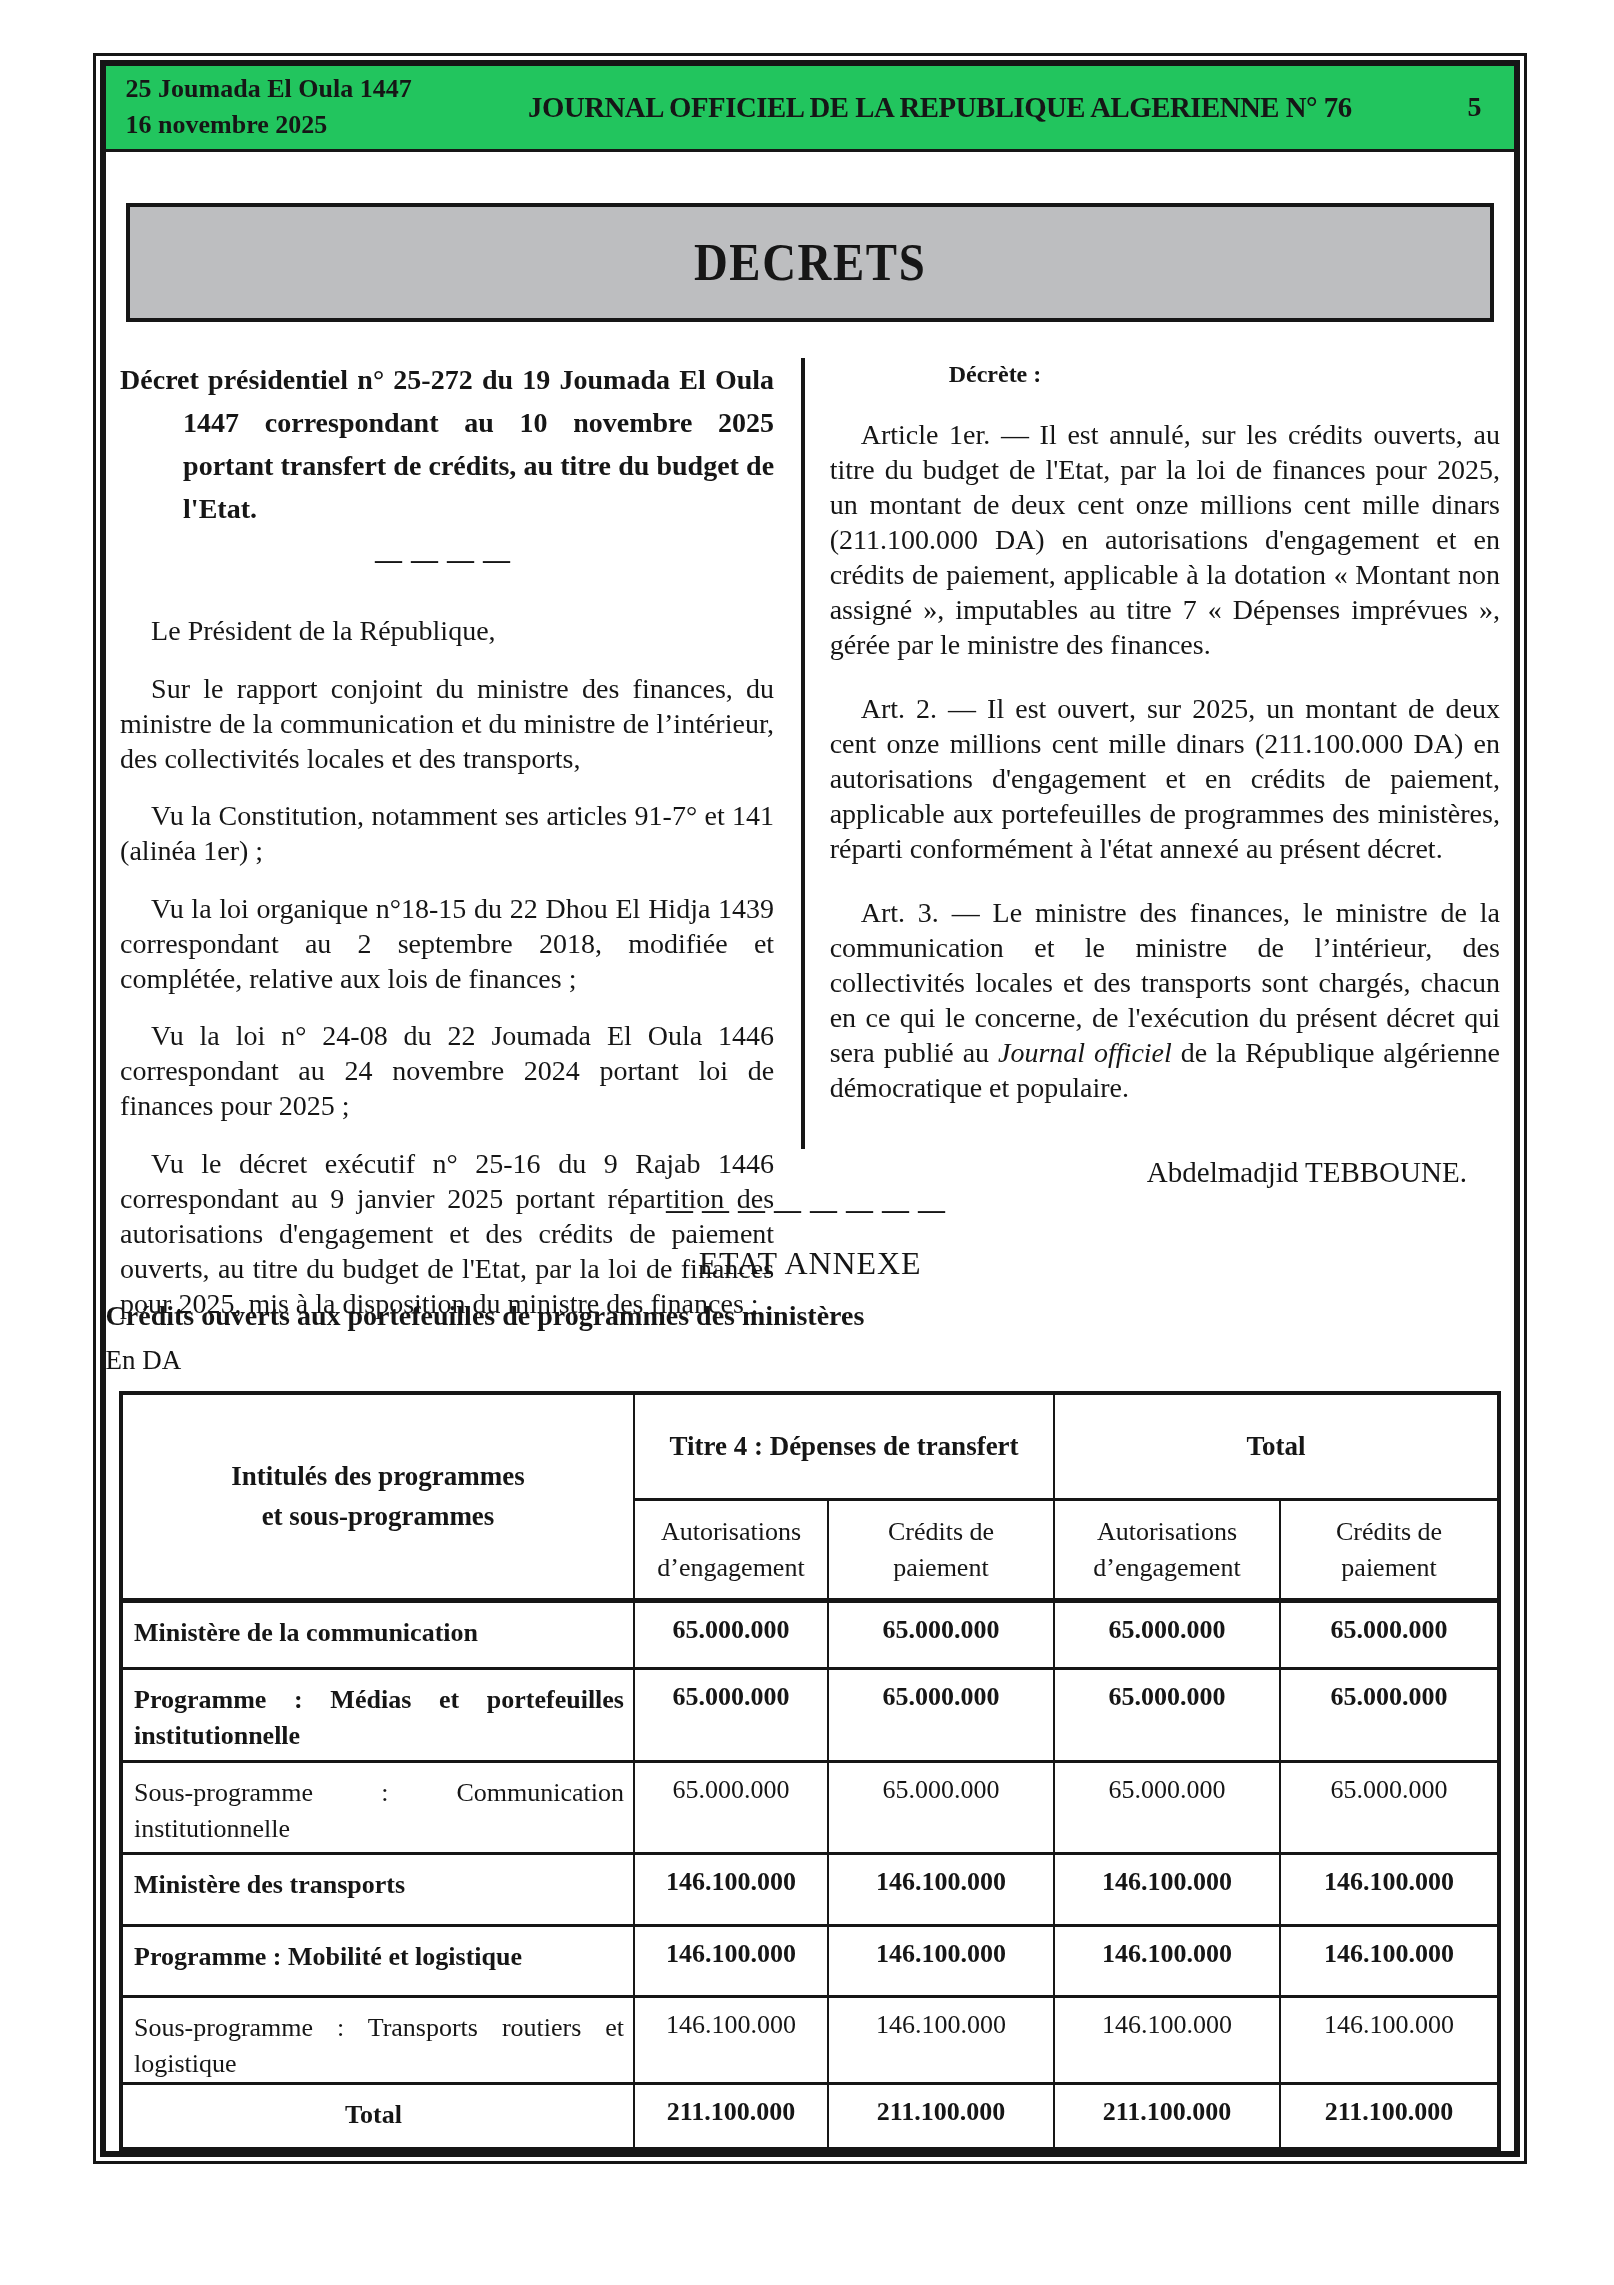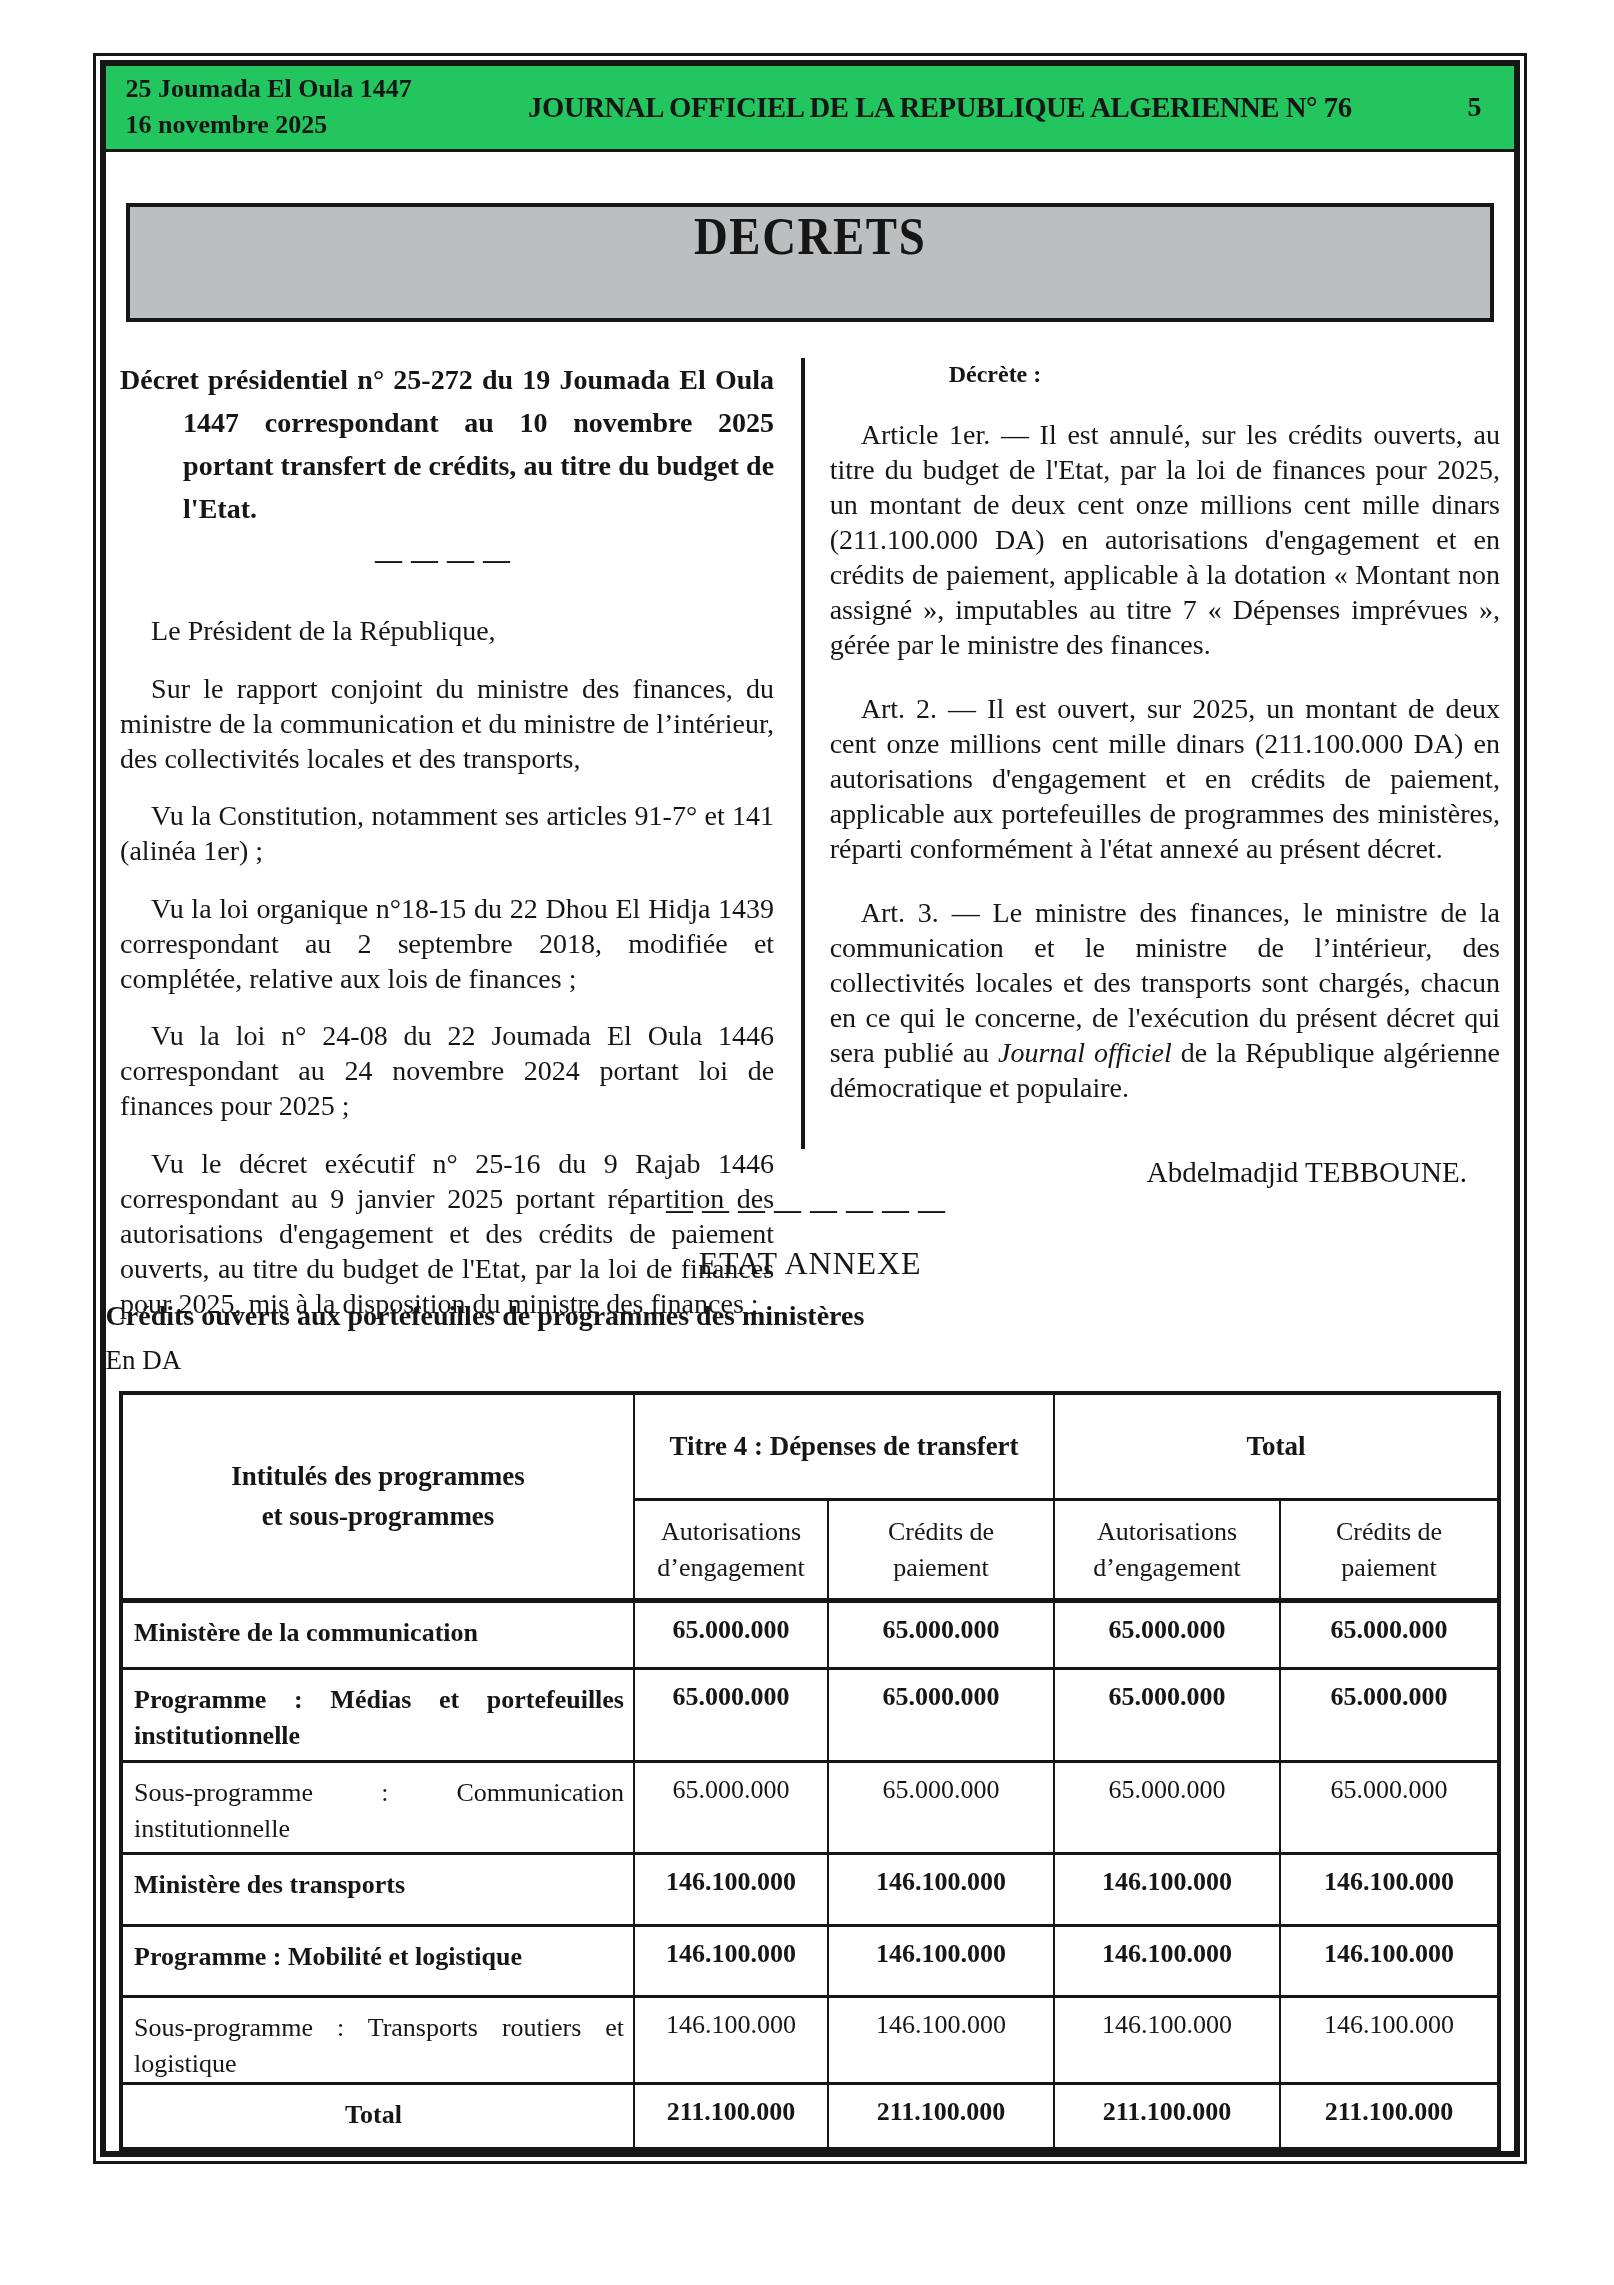--- a/index.html
+++ b/index.html
@@ -13,21 +13,21 @@
   
   .masthead{height:83px;flex:0 0 83px;background:#22c55e;border-bottom:3.6px solid #161616;
         display:flex;align-items:center;}
   .masthead-dates{padding-left:20px;font-weight:bold;font-size:26px;line-height:36px;white-space:nowrap;}
   .masthead-title{flex:1;text-align:center;font-weight:bold;font-size:30px;letter-spacing:-0.5px;
         transform:scaleX(0.96);}
   .masthead-page{padding-right:33px;font-weight:bold;font-size:28px;}
 
   
   .banner{margin:51px 20px 0;height:119px;flex:0 0 auto;background:#bdbec0;border:4.5px solid #161616;
-        box-sizing:border-box;display:flex;justify-content:center;}
+        box-sizing:border-box;display:flex;align-items:center;justify-content:center;}
   .banner-text{font-size:52px;font-weight:bold;letter-spacing:1.8px;transform:scaleX(0.9);}
 
   
   .columns{display:flex;margin-top:36px;padding:0 14.5px;min-height:767px;align-items:flex-start;}
   .col-left{width:654px;flex:0 0 654px;}
   .col-divider{width:3.6px;background:#161616;align-self:stretch;margin-left:27px;flex:0 0 3.6px;}
   .col-right{flex:1;margin-left:25px;}
 
   .decree-heading{margin:0;font-size:28px;font-weight:bold;line-height:43px;
         text-align:justify;padding-left:63px;text-indent:-63px;}

